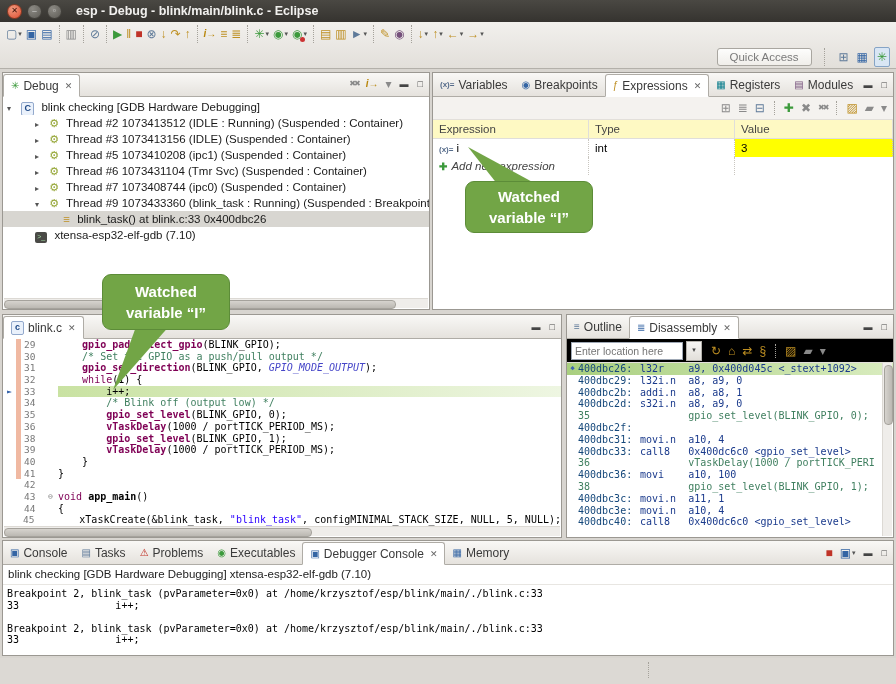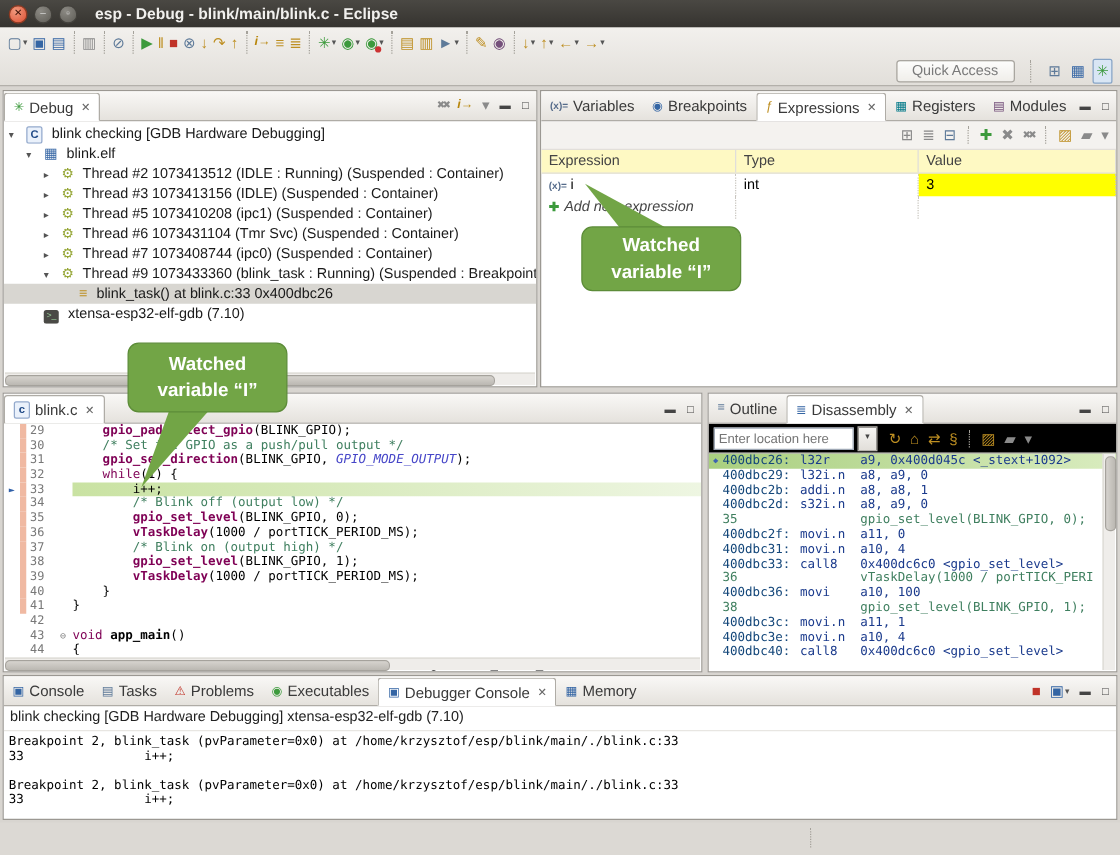--- a/index.html
+++ b/index.html
@@ -355,25 +355,20 @@
       </span>
     </div>
     <div class="dtree">
 
         <div class="trow d0">
           <span class="texp">▾</span>
           <span class="ticon badge-c">C</span>
           <span>blink checking [GDB Hardware Debugging]</span>
         </div>
 
-        <div class="trow d1">
-          <span class="texp">▾</span>
-          <span class="ticon blue">▦</span>
-          <span>blink.elf</span>
-        </div>
 
         <div class="trow d2">
           <span class="texp">▸</span>
           <span class="ticon ic-gear">⚙</span>
           <span>Thread #2 1073413512 (IDLE : Running) (Suspended : Container)</span>
         </div>
 
         <div class="trow d2">
           <span class="texp">▸</span>
           <span class="ticon ic-gear">⚙</span>
@@ -593,27 +588,20 @@
         </div>
 
         <div class="cl">
           <span class="cl-ann"></span>
           <span class="cl-diff on"></span>
           <span class="cl-num">36</span>
           <span class="cl-fold"></span>
           <span class="cl-code"><span>        </span><span class="tok-fn">vTaskDelay</span><span>(1000 / portTICK_PERIOD_MS);</span></span>
         </div>
 
-        <div class="cl">
-          <span class="cl-ann"></span>
-          <span class="cl-diff on"></span>
-          <span class="cl-num">37</span>
-          <span class="cl-fold"></span>
-          <span class="cl-code"><span class="tok-cm">        /* Blink on (output high) */</span></span>
-        </div>
 
         <div class="cl">
           <span class="cl-ann"></span>
           <span class="cl-diff on"></span>
           <span class="cl-num">38</span>
           <span class="cl-fold"></span>
           <span class="cl-code"><span>        </span><span class="tok-fn">gpio_set_level</span><span>(BLINK_GPIO, 1);</span></span>
         </div>
 
         <div class="cl">
@@ -769,21 +757,20 @@
 
         <div class="dl">
           <span class="dmark"></span>
           <span class="daddr src">35</span>
           <span class="dinstr src">        gpio_set_level(BLINK_GPIO, 0);</span>
         </div>
 
         <div class="dl">
           <span class="dmark"></span>
           <span class="daddr">400dbc2f:</span>
-          <span class="dinstr">movi.n  a11, 0</span>
         </div>
 
         <div class="dl">
           <span class="dmark"></span>
           <span class="daddr">400dbc31:</span>
           <span class="dinstr">movi.n  a10, 4</span>
         </div>
 
         <div class="dl">
           <span class="dmark"></span>

